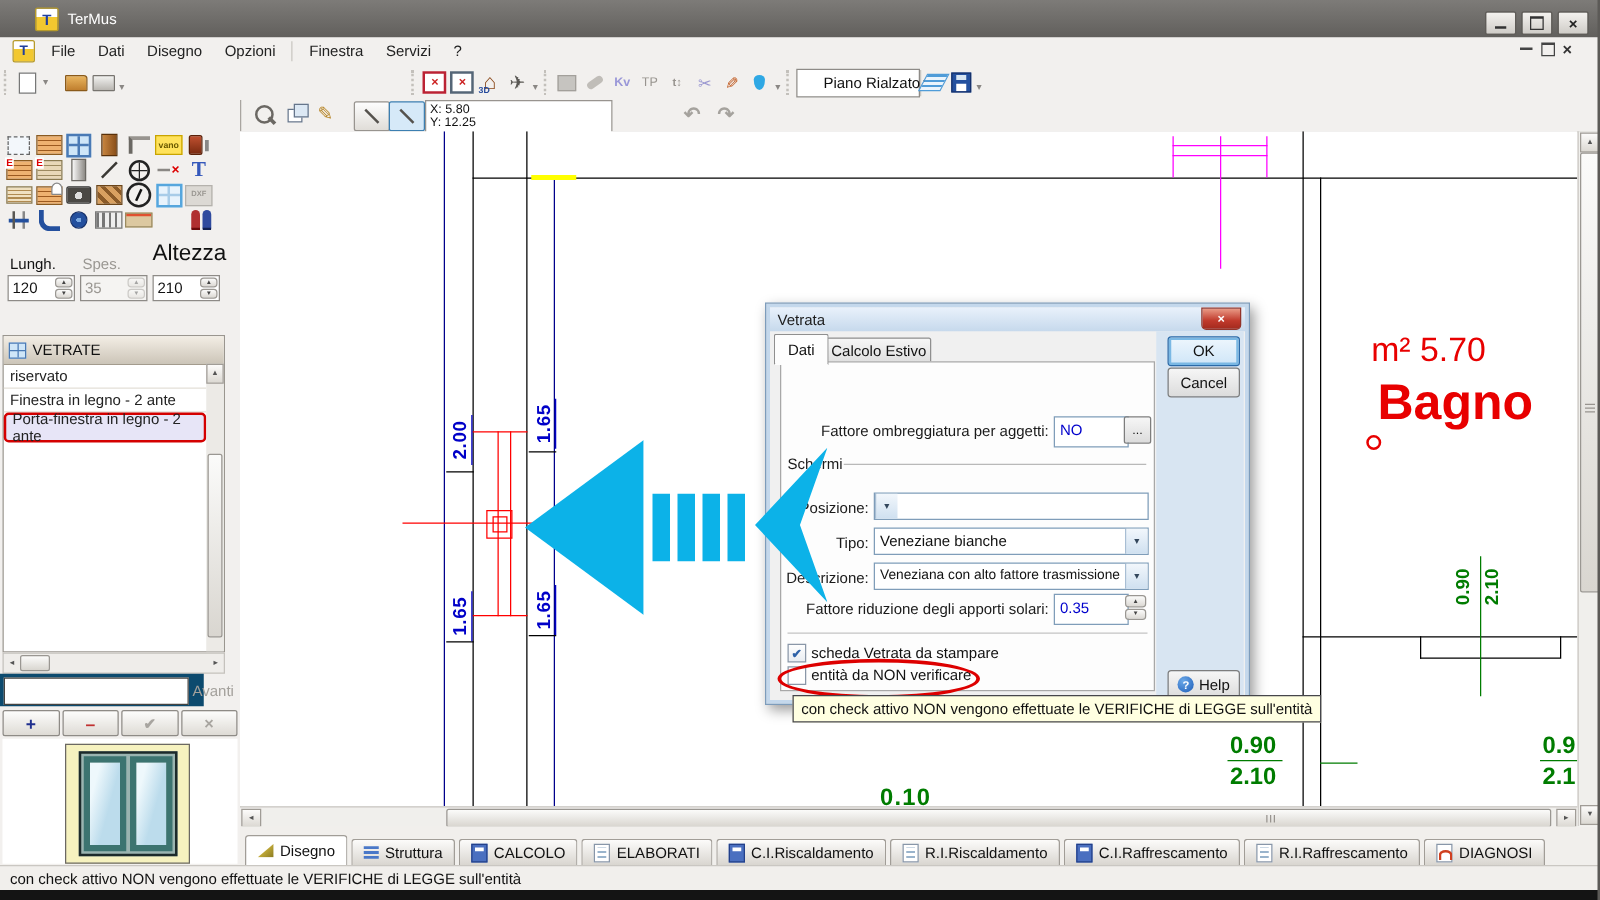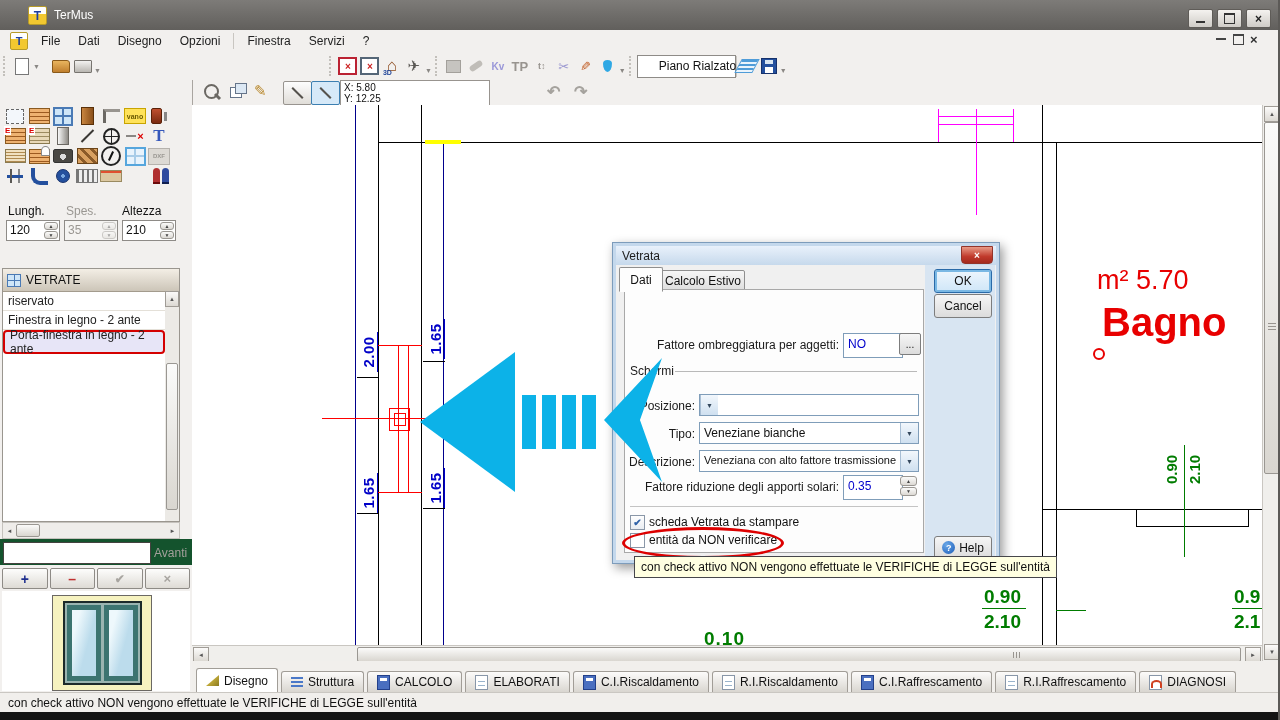--- a/index.html
+++ b/index.html
@@ -146,21 +146,21 @@
   <span class="grip"></span>
   <span class="ic tbtn">
       <span style="width:13px;height:11px;background:#c6c4c0;border:1px solid #a3a09b"></span>
     </span>
   <span class="ic tbtn">
       <span style="width:14px;height:6px;background:#c0bdb8;border-radius:3px;transform:rotate(-35deg)"></span>
     </span>
   <span class="ic tbtn" style="font-size:10px;font-weight:bold;color:#9a97d8">
       <span>Kv</span>
     </span>
-  <span class="ic tbtn" style="font-size:13px;font-weight:bold;color:#98948f">
+  <span class="ic tbtn" style="font-size:10px;font-weight:normal;color:#98948f">
       <span>TP</span>
     </span>
   <span class="ic tbtn" style="font-size:9px;font-weight:bold;color:#98948f">
       <span>t↕</span>
     </span>
   <span class="ic tbtn">
       <span style="font-size:13px;color:#9a97d0">✂</span>
     </span>
   <span class="ic tbtn">
       <span style="font-size:13px;color:#c05a20;transform:scaleX(-1)">✎</span>
@@ -299,21 +299,21 @@
         <span style="width:20px;height:10px;background:linear-gradient(#e05030,#e05030) 0 0/100% 2px no-repeat,#dcc8a0;border:1px solid #9a8a60"></span>
       </span>
     <span class="ic tg" style="margin-left:26px">
         <span style="width:7px;height:14px;background:#b03030;border-radius:4px 4px 0 0;margin-right:2px;border-bottom:2px solid #6b0a0a"></span>
         <span style="width:7px;height:14px;background:#2f4a9e;border-radius:4px 4px 0 0;border-bottom:2px solid #101f50"></span>
       </span>
   </div>
 
   <span class="ab" style="left:8px;top:124px;font-size:12px">Lungh.</span>
   <span class="ab" style="left:66px;top:124px;font-size:12px;color:#9a9792">Spes.</span>
-  <span class="ab" style="left:122px;top:124px;font-size:12px">Altezza</span>
+  <span class="ab" style="left:122px;top:112px;font-size:18px">Altezza</span>
 
   <span class="ab spinfield" style="left:6px;top:140px;width:52px">
     <span class="val">120</span>
     <span class="spincol">
         <span>▲</span>
         <span>▼</span>
       </span>
   </span>
   <span class="ab spinfield" style="left:64px;top:140px;width:52px;background:#f5f4f2">
     <span class="val" style="color:#9a9792">35</span>
@@ -351,21 +351,21 @@
       <span class="ab thumb" style="left:1px;right:1px;top:72px;height:145px"></span>
     </div>
   </div>
 
   <div class="ab" style="left:2px;top:442px;width:176px;height:15px;background:#efedea;border:1px solid #c5c2bd;display:flex;align-items:center">
     <span class="ic" style="width:13px;height:13px;font-size:6px;color:#555">◄</span>
     <span class="thumb" style="width:22px;height:11px"></span>
     <span class="ic" style="width:13px;height:13px;font-size:6px;color:#555;margin-left:auto">►</span>
   </div>
 
-  <div class="ab" style="left:0;top:459px;width:192px;height:26px;background:#14532d">
+  <div class="ab" style="left:0;top:459px;width:163px;height:26px;background:#0c4a6e">
     <span class="ab" style="left:3px;top:3px;width:146px;height:20px;background:#fff;border:1px solid #44423f"></span>
     <span class="ab" style="left:154px;top:7px;color:#a3a09b">Avanti</span>
   </div>
 
   <div class="ab" style="left:2px;top:488px;width:188px;display:flex;gap:2px">
     <span class="ic abtn" style="color:#1f2f8e;font-size:14px">+</span>
     <span class="ic abtn" style="color:#c03030;font-size:14px">–</span>
     <span class="ic abtn" style="color:#a8a5a0">✔</span>
     <span class="ic abtn" style="color:#a8a5a0;font-size:13px">×</span>
   </div>

